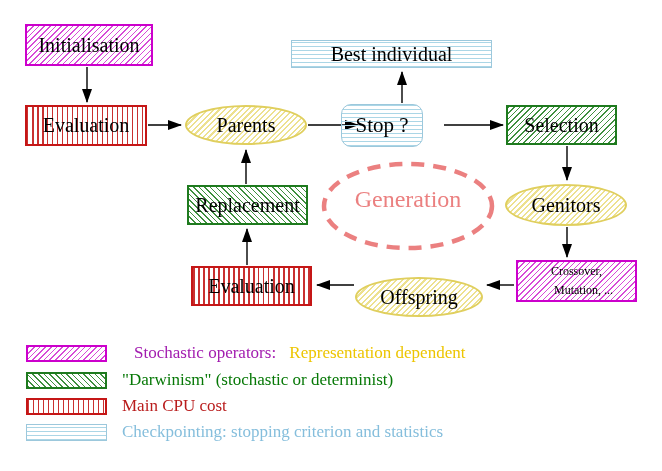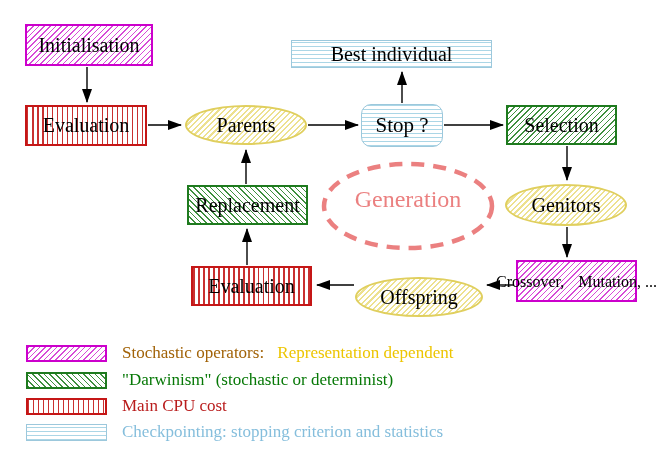--- a/index.html
+++ b/index.html
@@ -32,31 +32,31 @@
   .stripe-cyan{
     border:1.5px solid #9CC8DC;
     background:repeating-linear-gradient(0deg,#ABD6E6 0,#ABD6E6 1px,rgba(0,0,0,0) 1px,rgba(0,0,0,0) 4px);
   }
   .ellipse-yellow{
     border:2px solid #E0CF5E;border-radius:50%;
     background:repeating-linear-gradient(135deg,#EDE18F 0,#EDE18F 1.5px,rgba(0,0,0,0) 1.5px,rgba(0,0,0,0) 4px);
   }
   .rounded{border-radius:10px;}
   .stop-label{font-size:21px;}
-  .two-line{flex-direction:row;font-size:16px;line-height:19px;}
+  .two-line{flex-direction:column;font-size:12px;line-height:19px;}
   .two-line .indent{padding-left:14px;}
   .generation-label{
     position:absolute;box-sizing:border-box;display:flex;align-items:flex-start;justify-content:center;
     color:#EB8080;font-size:24px;white-space:nowrap;
   }
   
   .legend-row{position:absolute;display:flex;align-items:center;height:18px;left:26px;}
   .swatch{box-sizing:border-box;width:81px;height:17px;flex:0 0 81px;}
   .legend-text{margin-left:15px;font-size:17px;white-space:nowrap;}
-  .t-magenta{color:#a16207;}
+  .t-magenta{color:#a21caf;margin-left:12px;}
   .t-gold{color:#EDC500;margin-left:9px;}
   .t-green{color:#067806;}
   .t-darkred{color:#b91c1c;}
   .t-lightblue{color:#85BEDC;}
 </style>
 </head>
 <body>
 
 <div class="canvas">
 
@@ -89,21 +89,21 @@
   </div>
 
   <div class="node ellipse-yellow" style="left:185px;top:105px;width:122px;height:40px;">
     <span>Parents</span>
   </div>
 
   <div class="node stripe-cyan" style="left:291px;top:40px;width:201px;height:28px;">
     <span>Best individual</span>
   </div>
 
-  <div class="node stripe-cyan rounded stop-label" style="left:361px;top:104px;width:82px;height:43px;">
+  <div class="node stripe-cyan rounded stop-label" style="left:341px;top:104px;width:82px;height:43px;">
     <span>Stop ?</span>
   </div>
 
   <div class="node hatch-green-up" style="left:506px;top:105px;width:111px;height:40px;">
     <span>Selection</span>
   </div>
 
   <div class="node hatch-green-down" style="left:187px;top:185px;width:121px;height:40px;">
     <span>Replacement</span>
   </div>

